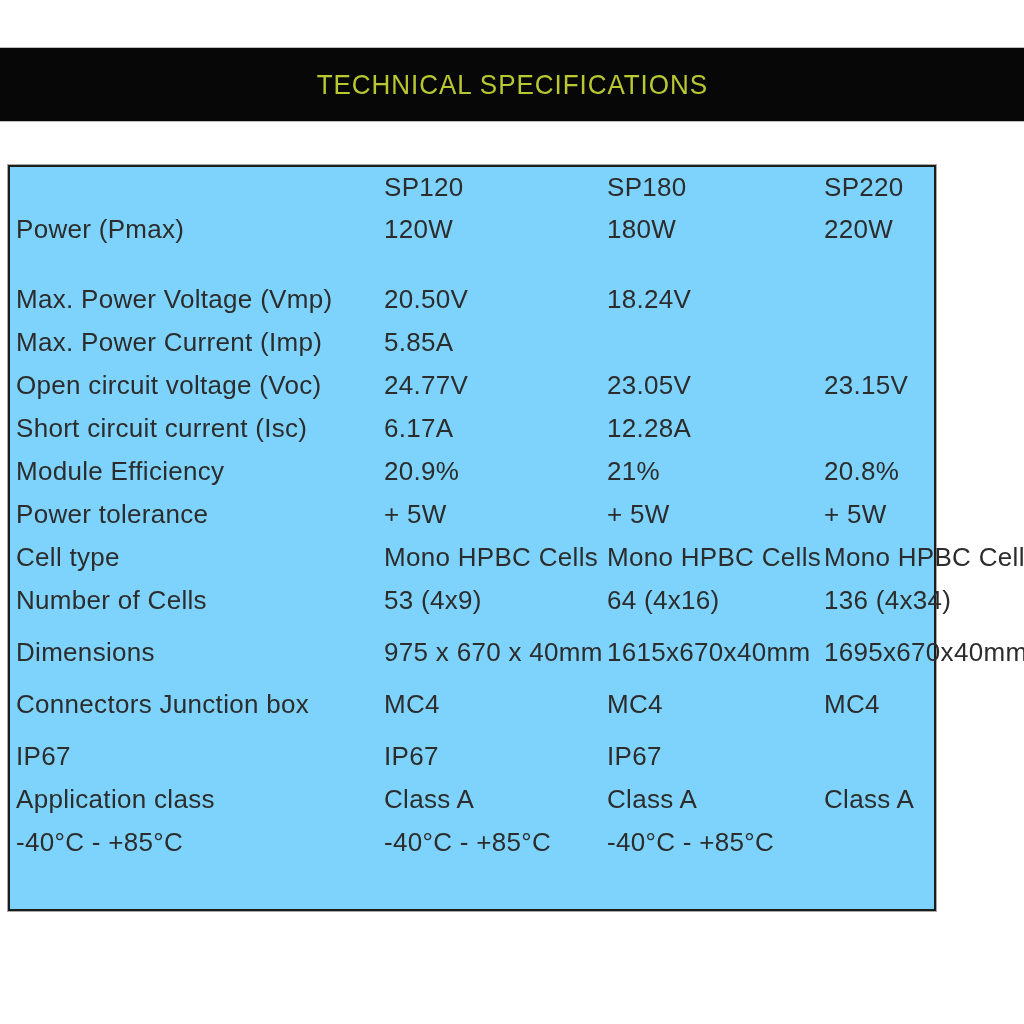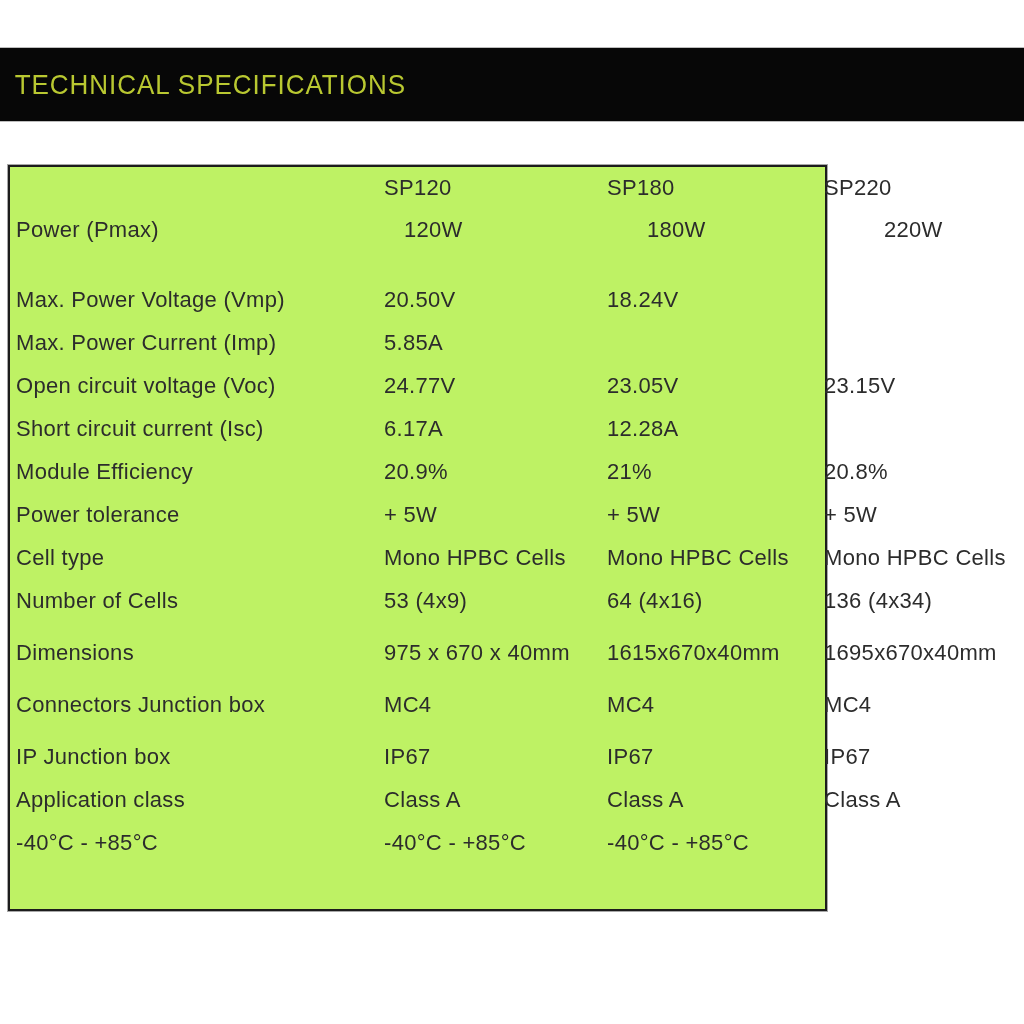--- a/index.html
+++ b/index.html
@@ -8,55 +8,55 @@
     background: #ffffff;
     font-family: "Liberation Sans", sans-serif;
     position: relative;
     overflow: hidden;
   }
   .title-bar {
     position: absolute;
     left: 0; top: 47px;
     width: 1024px; height: 75px;
     background: #070707;
-    display: flex; align-items: center; justify-content: flex-start;
+    display: flex; align-items: center; justify-content: center;
     box-sizing: border-box;
     border-top: 1px solid #bdbdbd;
     border-bottom: 1px solid #bdbdbd;
   }
   .title-text {
     font-size: 28px;
     font-weight: 400;
     letter-spacing: 1px;
     transform: scaleX(0.93);
     white-space: nowrap;
   }
   .spec-table {
     position: absolute;
     left: 8px; top: 165px;
-    width: 819px; height: 746px;
+    width: 928px; height: 746px;
     box-sizing: border-box;
     border: 2px solid #1c1c1c;
     box-shadow: 0 0 0 1px #a8a8a8;
-    background: #bef264;
+    background: #7dd3fc;
     padding: 0 0 0 6px;
     color: #2c2c2c;
-    font-size: 22px;
+    font-size: 26px;
     letter-spacing: 0.3px;
   }
   .t-row {
     display: grid;
     grid-template-columns: 368px 223px 217px 1fr;
     align-items: center;
     height: 43px;
     line-height: 1.05;
     white-space: nowrap;
   }
   .t-row.header-row { height: 42px; }
-  .t-row.first-row { height: 42px; gap: 20px; }
+  .t-row.first-row { height: 42px; }
   .cell { overflow: visible; }
   .spacer { width: 100%; }
 </style>
 </head>
 <body>
 
 <div class="title-bar" style="background: rgb(7, 7, 7);">
   <span class="title-text" style="color: rgb(185, 200, 49);">TECHNICAL SPECIFICATIONS</span>
 </div>
 
@@ -128,21 +128,20 @@
     </div>
     <div class="spacer" style="height: 9px;"></div>
     <div class="t-row">
       <div class="cell">Connectors Junction box</div>
       <div class="cell">MC4</div>
       <div class="cell">MC4</div>
       <div class="cell">MC4</div>
     </div>
     <div class="spacer" style="height: 9px;"></div>
     <div class="t-row">
-      <div class="cell">IP Junction box</div>
       <div class="cell">IP67</div>
       <div class="cell">IP67</div>
       <div class="cell">IP67</div>
     </div>
     <div class="t-row">
       <div class="cell">Application class</div>
       <div class="cell">Class A</div>
       <div class="cell">Class A</div>
       <div class="cell">Class A</div>
     </div>

